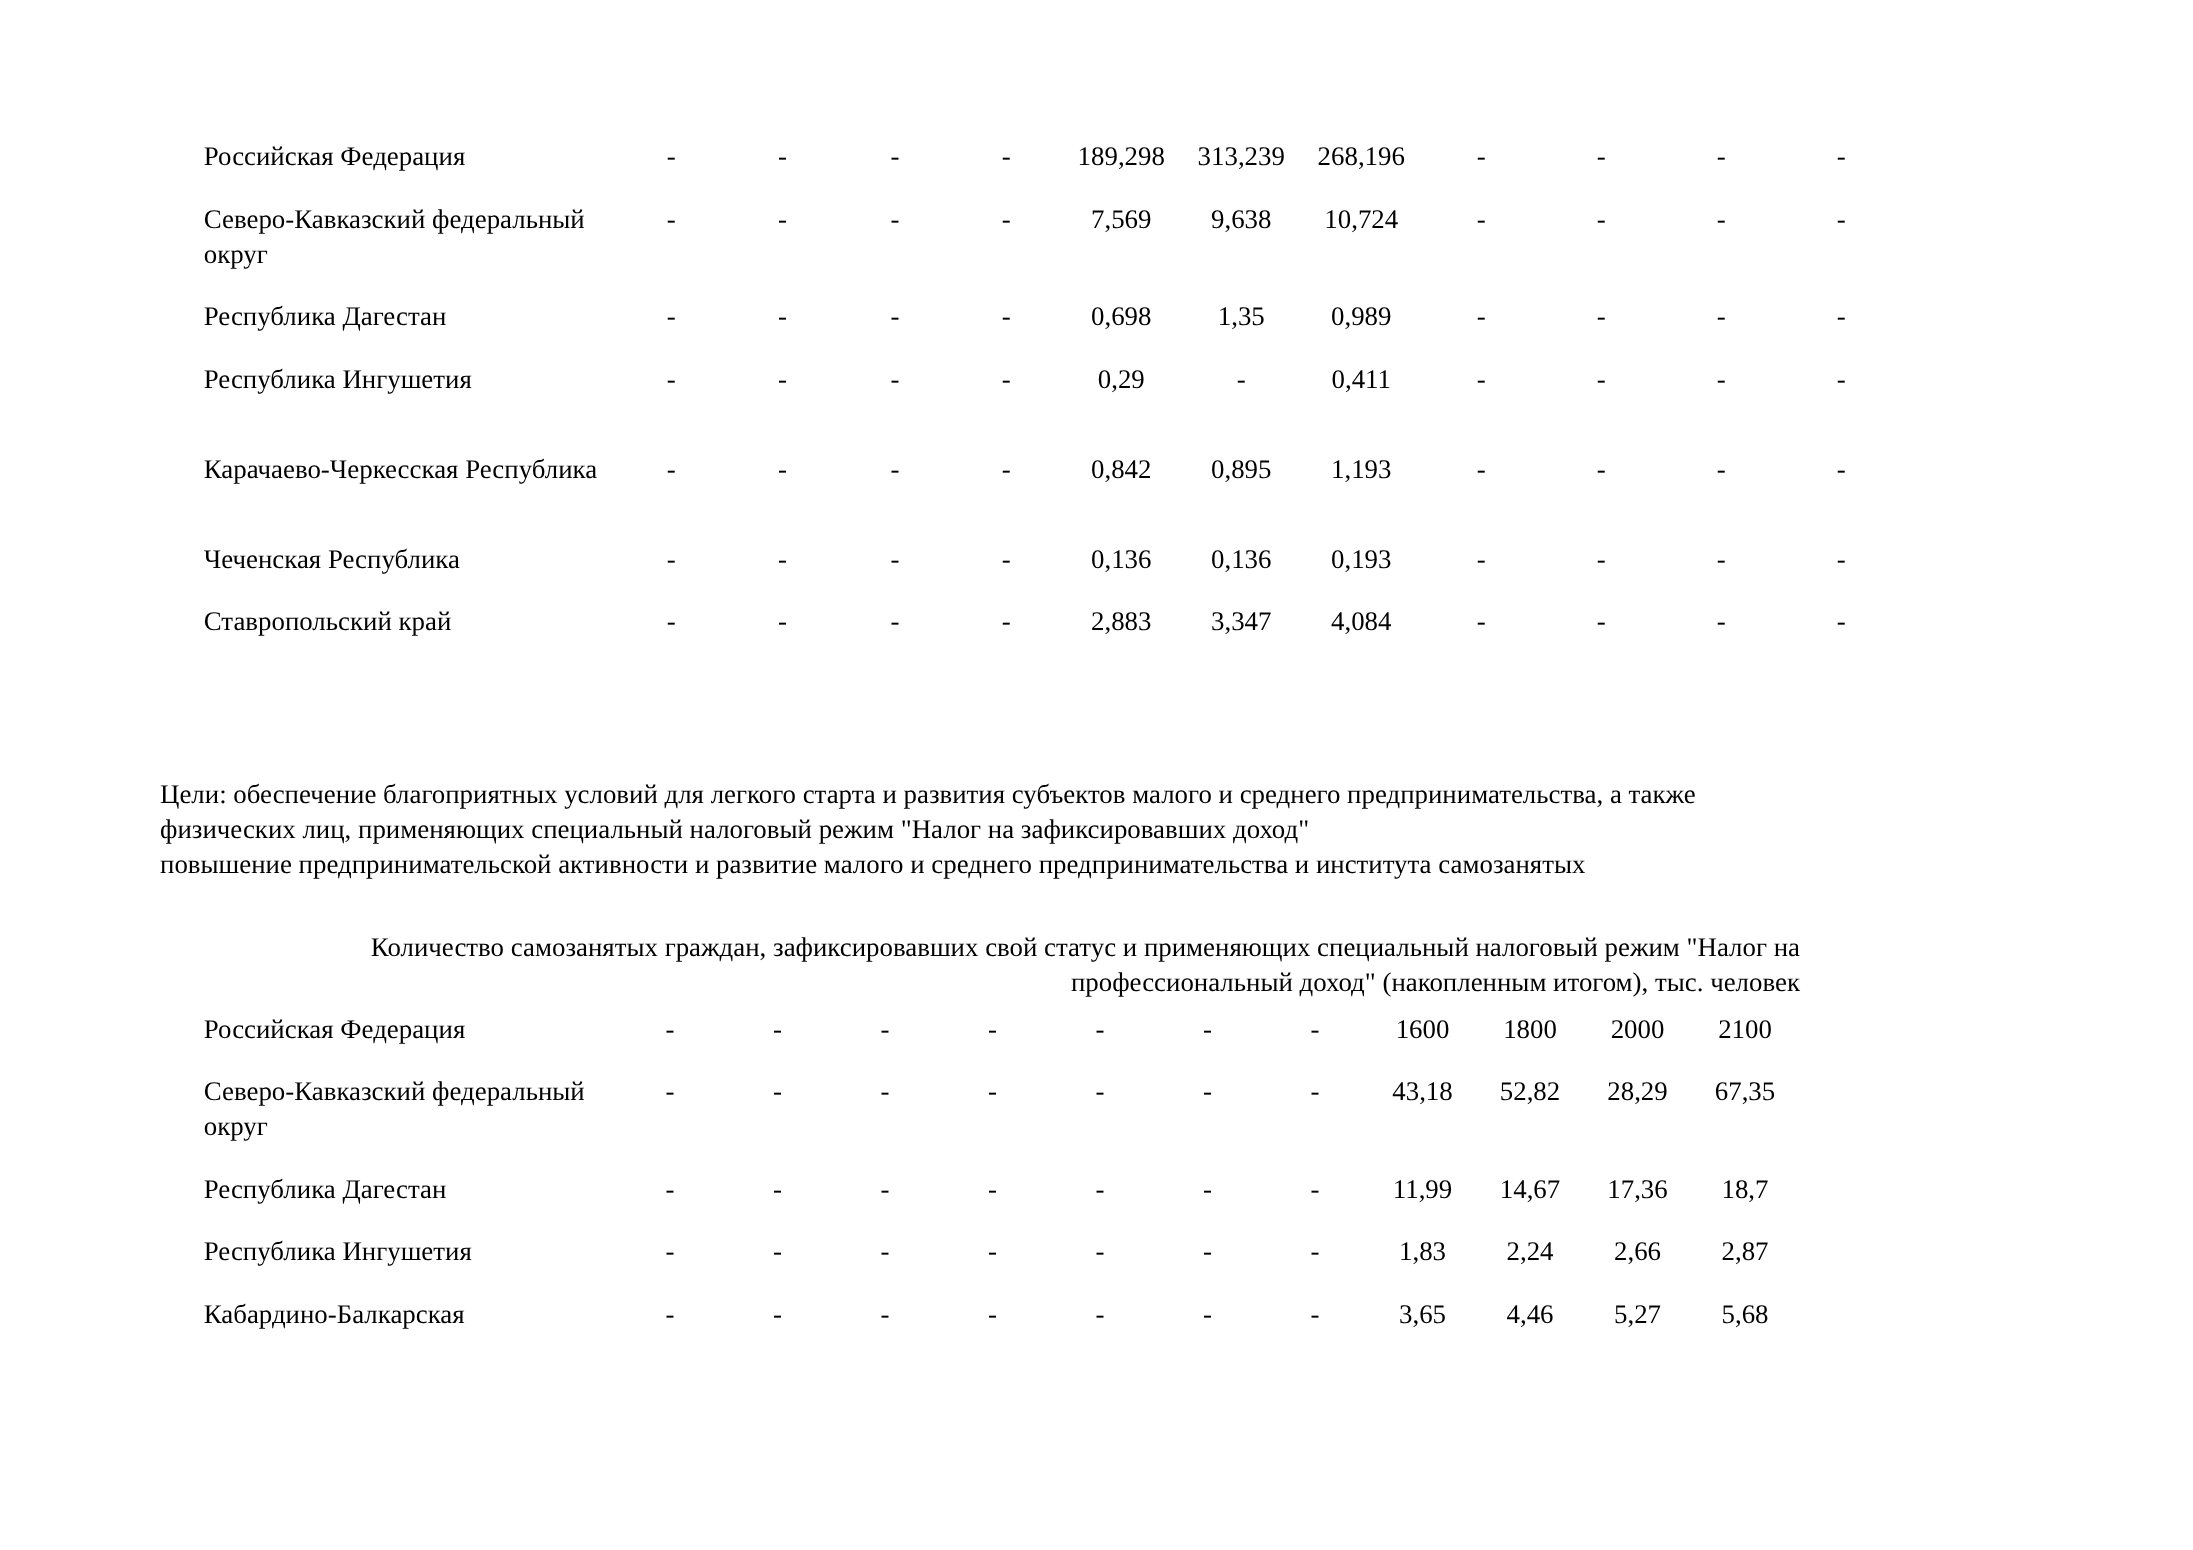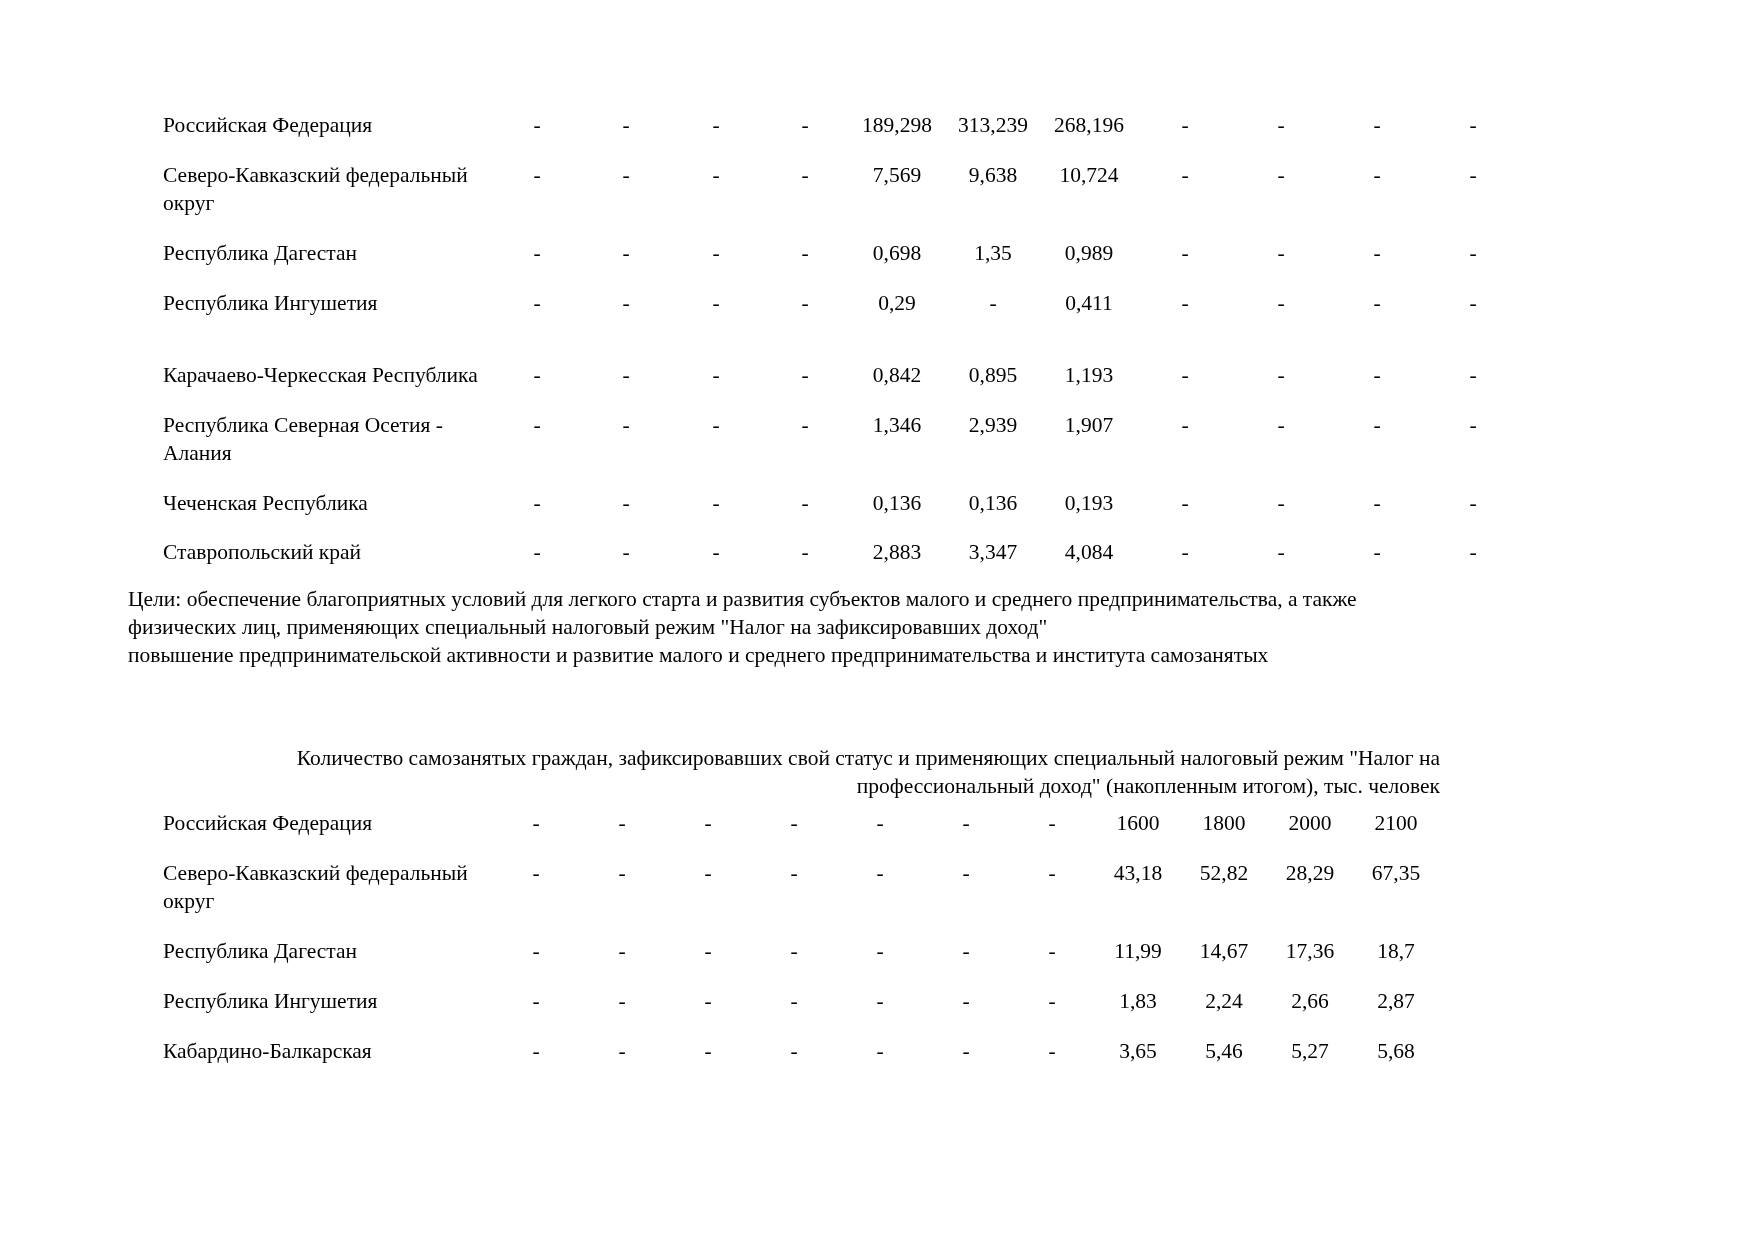--- a/index.html
+++ b/index.html
@@ -70,21 +70,21 @@
   #table1 .c7 { width: 96px; }
   #table1 .c8 { width: 96px; }
   #table1 .c9 { width: 96px; }
   #table1 .c10 { width: 96px; }
   #table1 .c11 { width: 96px; }
 
   
   #goals-block {
     position: absolute;
     left: 128px;
-    top: 586px;
+    top: 622px;
     width: 1310px;
     font-size: 21.5px;
     line-height: 1.30;
     text-align: left;
   }
   #goals-block p {
     margin: 0;
     padding: 0;
   }
 
@@ -223,34 +223,20 @@
             <td class="cell-num">0,895</td>
             <td class="cell-num">1,193</td>
             <td class="cell-num">-</td>
             <td class="cell-num">-</td>
             <td class="cell-num">-</td>
             <td class="cell-num">-</td>
           </tr>
           <tr class="rowspacer">
             <td colspan="12" style="height: 22px;"></td>
           </tr>
-          <tr>
-            <td class="cell-label">Республика Северная Осетия - Алания</td>
-            <td class="cell-num">-</td>
-            <td class="cell-num">-</td>
-            <td class="cell-num">-</td>
-            <td class="cell-num">-</td>
-            <td class="cell-num">1,346</td>
-            <td class="cell-num">2,939</td>
-            <td class="cell-num">1,907</td>
-            <td class="cell-num">-</td>
-            <td class="cell-num">-</td>
-            <td class="cell-num">-</td>
-            <td class="cell-num">-</td>
-          </tr>
           <tr class="rowspacer">
             <td colspan="12" style="height: 22px;"></td>
           </tr>
           <tr>
             <td class="cell-label">Чеченская Республика</td>
             <td class="cell-num">-</td>
             <td class="cell-num">-</td>
             <td class="cell-num">-</td>
             <td class="cell-num">-</td>
             <td class="cell-num">0,136</td>
@@ -381,21 +367,21 @@
           <tr>
             <td class="cell-label">Кабардино-Балкарская</td>
             <td class="cell-num">-</td>
             <td class="cell-num">-</td>
             <td class="cell-num">-</td>
             <td class="cell-num">-</td>
             <td class="cell-num">-</td>
             <td class="cell-num">-</td>
             <td class="cell-num">-</td>
             <td class="cell-num">3,65</td>
-            <td class="cell-num">5,46</td>
+            <td class="cell-num">4,46</td>
             <td class="cell-num">5,27</td>
             <td class="cell-num">5,68</td>
           </tr>
         </tbody>
     </table>
   </div>
 
 </div>
 
 </body></html>

